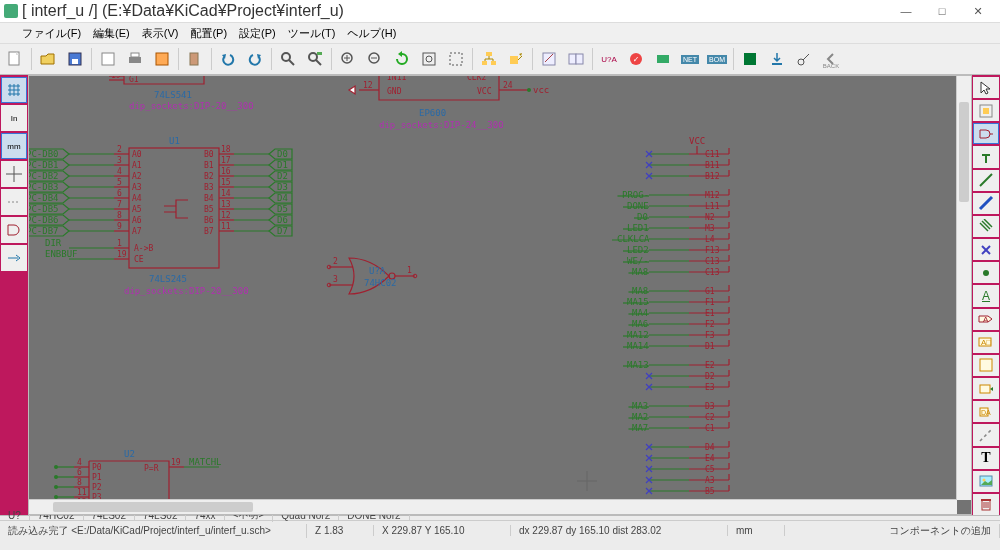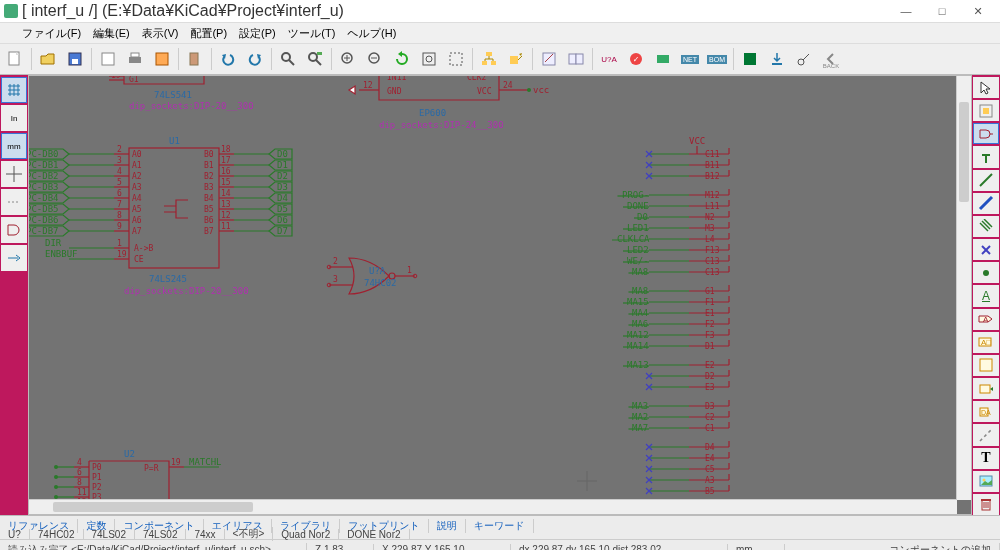--- a/index.html
+++ b/index.html
@@ -754,30 +754,20 @@
             <line x1="6" y1="6" x2="6" y2="12"></line>
             <line x1="8" y1="6" x2="8" y2="12"></line>
             <line x1="10" y1="6" x2="10" y2="12"></line>
           </g>
         </svg>
       </div>
   </div>
 </div>
 
 <div class="footer">
-  <div class="row">
-    <div class="cell hdr">リファレンス</div>
-    <div class="cell hdr">定数</div>
-    <div class="cell hdr">コンポーネント</div>
-    <div class="cell hdr">エイリアス</div>
-    <div class="cell hdr">ライブラリ</div>
-    <div class="cell hdr">フットプリント</div>
-    <div class="cell hdr">説明</div>
-    <div class="cell hdr">キーワード</div>
-  </div>
   <div class="row" style="height:10px;margin-top:-6px">
     <div class="cell val">U?</div>
     <div class="cell val">74HC02</div>
     <div class="cell val">74LS02</div>
     <div class="cell val">74LS02</div>
     <div class="cell val">74xx</div>
     <div class="cell val">&lt;不明&gt;</div>
     <div class="cell val">Quad Nor2</div>
     <div class="cell val">DONE Nor2</div>
   </div>

